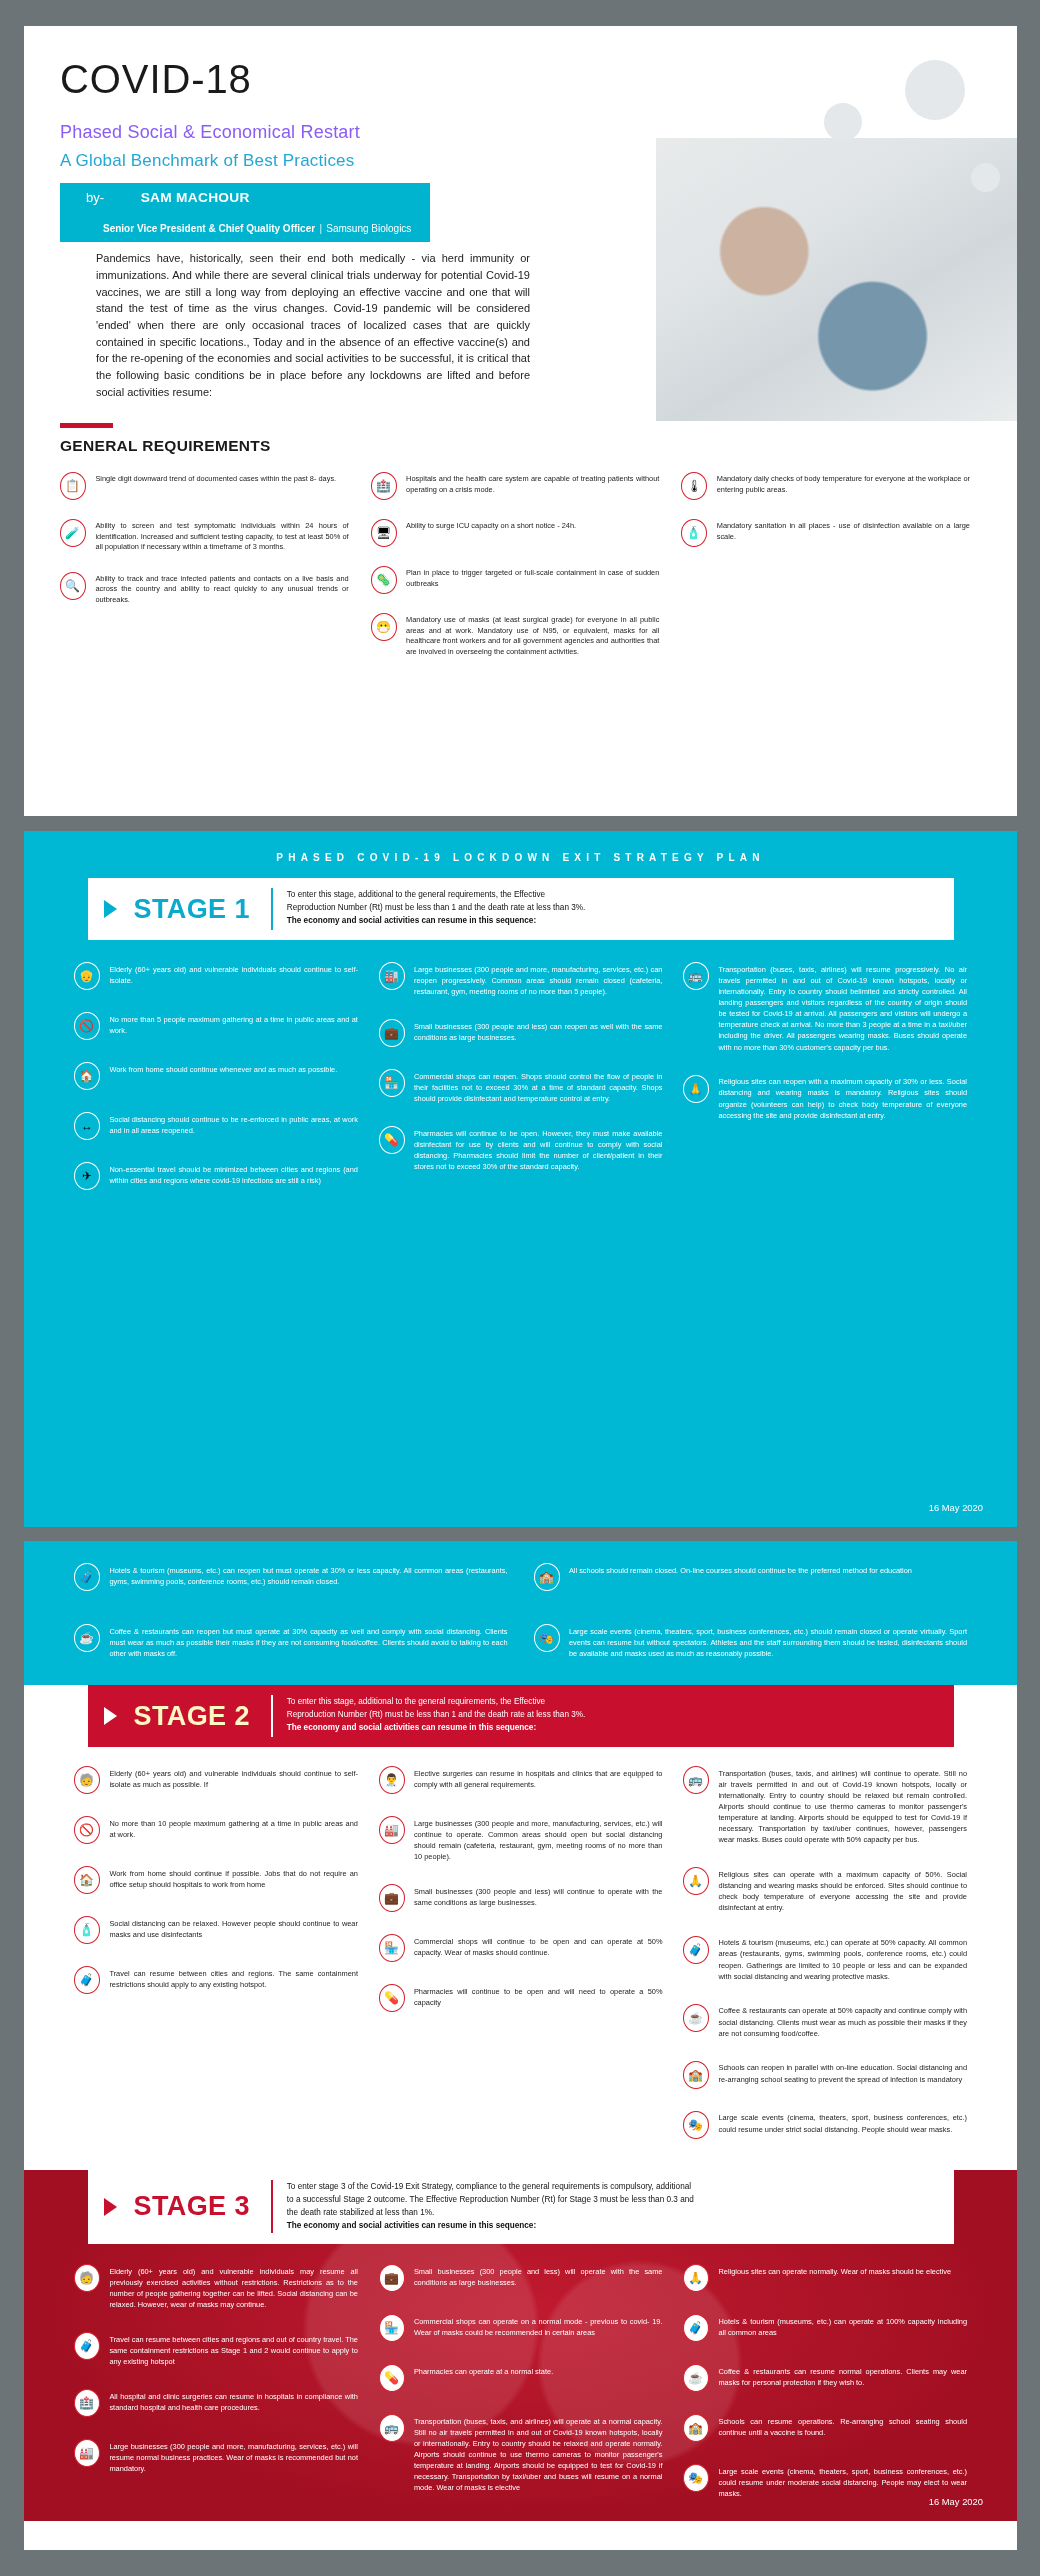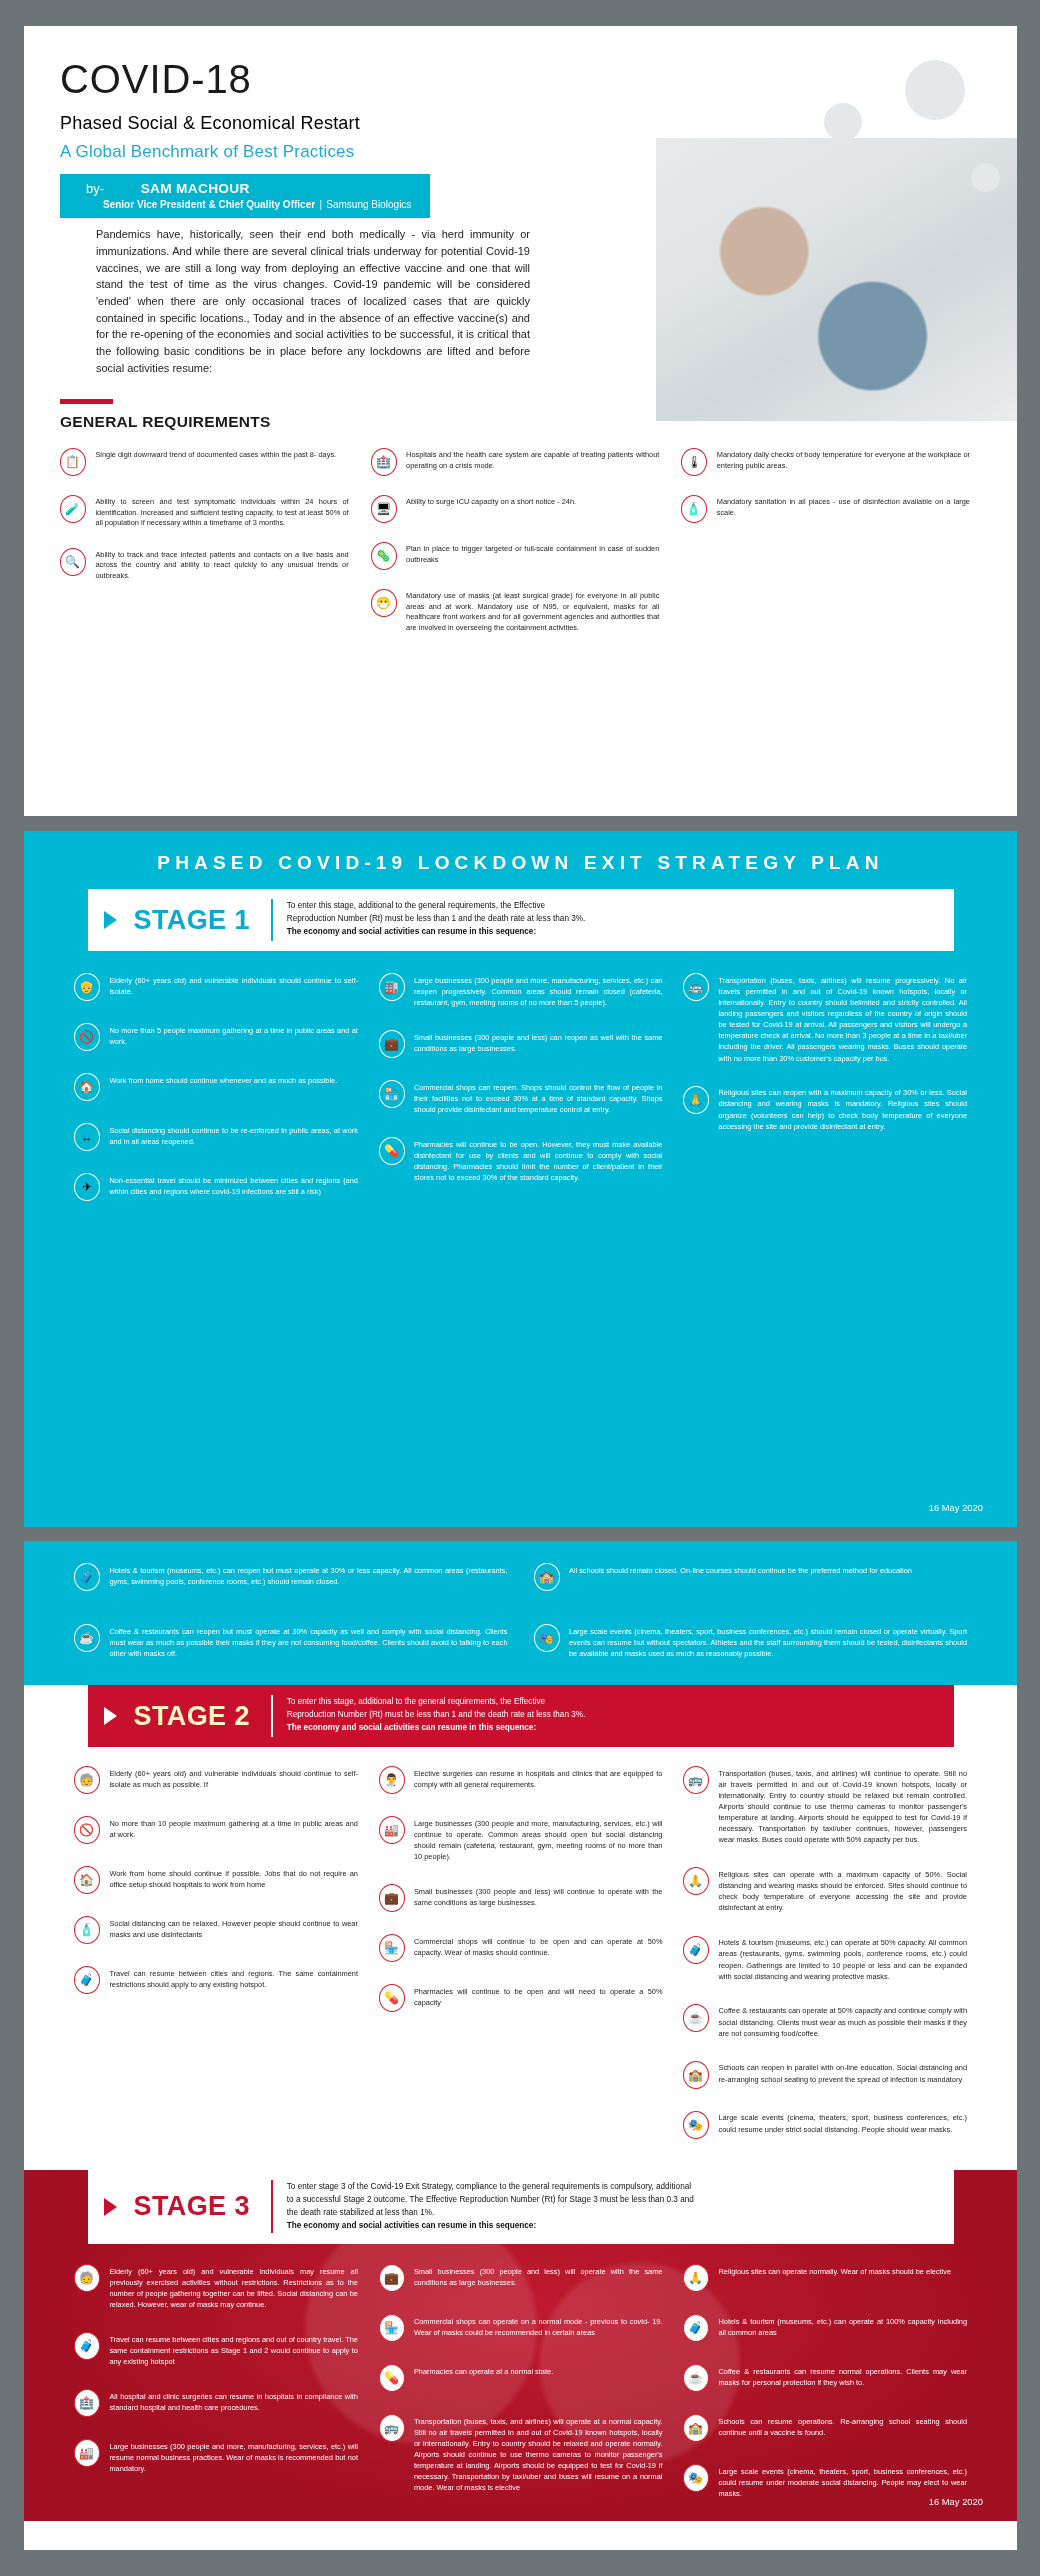--- a/index.html
+++ b/index.html
@@ -8,26 +8,26 @@
     background:#6d7478;
     font-family:"Liberation Sans", sans-serif;
     overflow:hidden;
   }
   .page { position:absolute; left:24px; width:993px; background:#fff; }
 
   
   #panel1 { top:26px; height:790px; overflow:hidden; }
   .hdr { position:relative; padding:33px 0 0 36px; }
   .t-main { font-size:40px; font-weight:300; letter-spacing:0.9px; color:#1a1a1a; line-height:1.0; }
-  .t-sub  { font-size:18px; font-weight:300; color:#000000; margin-top:14px; letter-spacing:0.2px;}
+  .t-sub  { font-size:18px; font-weight:300; color:#8b5cf6; margin-top:23px; letter-spacing:0.2px;}
   .t-sub2 { font-size:17px; font-weight:300; color:#23a7d4; margin-top:7.7px; letter-spacing:0.2px;}
   .byline { margin-top:12px; background:#00b4d0; display:inline-block; padding:7.7px 19px 7.7px 26px; }
   .by-l1 { color:#fff; font-size:13px; font-weight:300; }
   .by-l1 b { font-weight:700; font-size:13.7px; letter-spacing:0.3px;margin-left:33px;}
-  .by-l2 { color:#fff; font-size:10px; font-weight:700; margin-top:3px;padding-left:17px; }
+  .by-l2 { color:#fff; font-size:10px; font-weight:700; margin-top:18px;padding-left:17px; }
   .by-l2 span.sep { font-weight:300; opacity:.85; margin:0 4.3px; }
   .by-l2 span.org { font-weight:300; }
 
   .intro { margin:8px 0 0 36px; width:434px; font-size:11px; line-height:1.52; color:#222; text-align:justify;}
 
   .gr-bar { margin:22px 0 0 36px; width:53px; height:5.2px; background:#c8102e; }
   .gr-title { margin:9.4px 0 0 36px; font-size:15.5px; font-weight:700; color:#1a1a1a; letter-spacing:0.3px;}
 
   .req-grid { margin:17px 0 0 36px; width:910px; display:grid; grid-template-columns: 1fr 1fr 1fr; column-gap:22px; }
   .req-col { display:flex; flex-direction:column; gap:19px; }
@@ -43,21 +43,21 @@
       radial-gradient(circle at 30% 40%, #c9ae9c 0 14%, transparent 15%),
       radial-gradient(circle at 60% 70%, #6f91a8 0 18%, transparent 19%),
       linear-gradient(150deg,#e7e9ea 0%,#dfe3e5 35%,#cfd6da 60%,#e9ebec 100%);
     opacity:.95;
   }
   .vdot{position:absolute;border-radius:50%;background:#e4e8ea;}
 
   
   #panel2 { top:831px; height:696px; background:#00b7d4; overflow:hidden; }
   .plan-title {
-    text-align:center; color:#fff; font-size:19px; font-weight:700;
+    text-align:center; color:#fff; font-size:10px; font-weight:700;
     letter-spacing:5.2px; padding-top:20.6px;
   }
   .stage-band { position:relative; margin:15.5px auto 0 auto; width:866px; background:#fff; display:flex; align-items:stretch; min-height:62px;}
   .stage-band.red { background:#fff; }
   .st-arrow { width:46px; display:flex; align-items:center; justify-content:center; }
   .st-arrow i { display:block; width:0;height:0;border-left:13px solid #00b0cf;border-top:9.4px solid transparent;border-bottom:9.4px solid transparent;}
   .st-arrow.red i { border-left-color:#c8102e; }
   .st-label { width:137px; display:flex; align-items:center; font-size:27px; font-weight:800; color:#0aa9cd; letter-spacing:0.4px;}
   .st-label.red { color:#c8102e; }
   .st-div { width:2.6px; background:#0aa9cd; margin:10.3px 0; }

